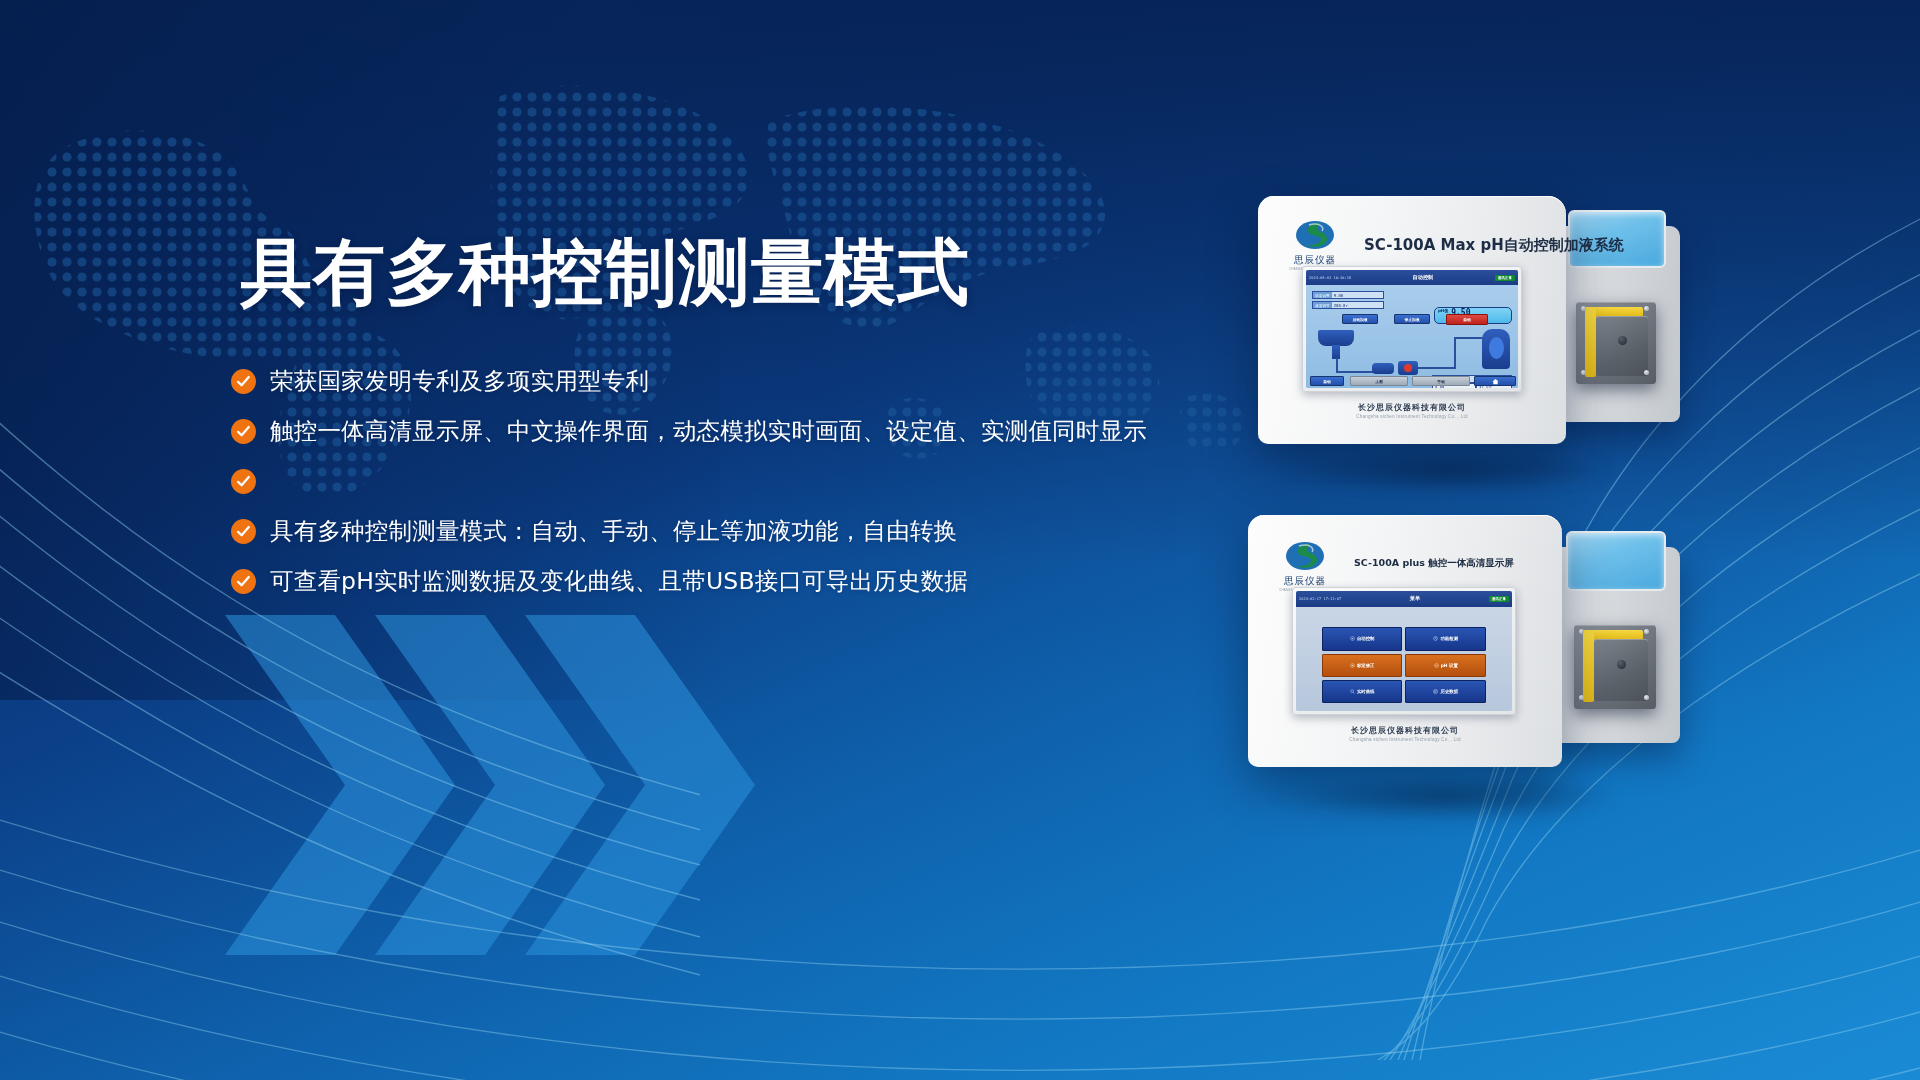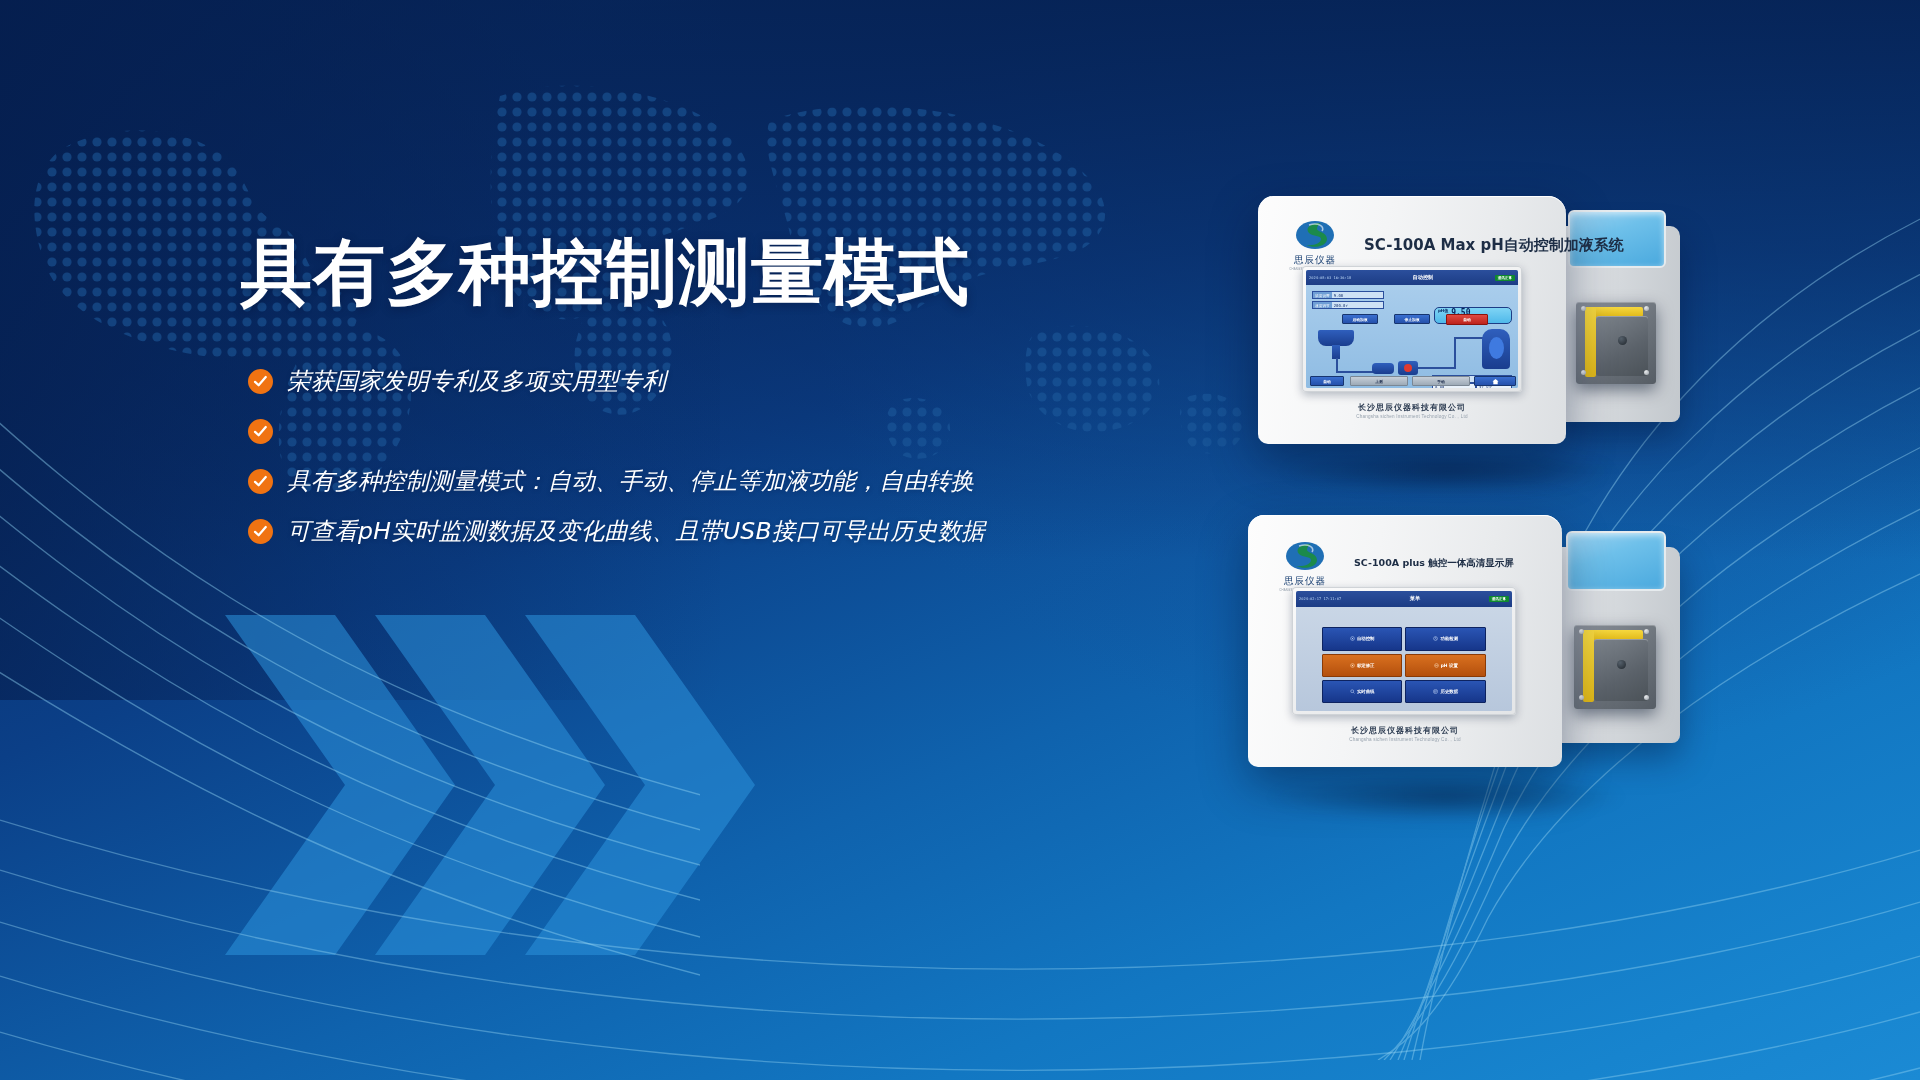--- a/index.html
+++ b/index.html
@@ -60,21 +60,21 @@
 
   .title {
     position:absolute; left:240px; top:236px;
     font-family:"DejaVu Sans","Liberation Sans",sans-serif;
     font-size:72px; font-weight:bold; color:#ffffff;
     letter-spacing:1px; line-height:1;
     white-space:nowrap;
     text-shadow:0 2px 10px rgba(0,16,50,.45);
   }
 
-  .bullets { position:absolute; left:248px; top:365px;font-style:italic; }
+  .bullets { position:absolute; left:231px; top:365px; }
   .bullet {
     display:flex; align-items:center;
     margin-bottom:18px;
     height:32px;
   }
   .check {
     flex:0 0 auto;
     width:25px; height:25px; border-radius:50%;
     background:#f07312;
     margin-right:14px;
@@ -351,20 +351,28 @@
 
       <div class="bullet">
         <span class="check">
           <svg viewBox="0 0 16 16">
               <path d="M2.2,8.4 L6,12 L13.6,3.2" stroke="#ffffff" stroke-width="2.4" fill="none" stroke-linecap="round" stroke-linejoin="round"></path>
             </svg>
         </span>
         <span class="btext">荣获国家发明专利及多项实用型专利</span>
       </div>
 
+      <div class="bullet">
+        <span class="check">
+          <svg viewBox="0 0 16 16">
+              <path d="M2.2,8.4 L6,12 L13.6,3.2" stroke="#ffffff" stroke-width="2.4" fill="none" stroke-linecap="round" stroke-linejoin="round"></path>
+            </svg>
+        </span>
+        <span class="btext">触控一体高清显示屏、中文操作界面，动态模拟实时画面、设定值、实测值同时显示</span>
+      </div>
 
       <div class="bullet">
         <span class="check">
           <svg viewBox="0 0 16 16">
               <path d="M2.2,8.4 L6,12 L13.6,3.2" stroke="#ffffff" stroke-width="2.4" fill="none" stroke-linecap="round" stroke-linejoin="round"></path>
             </svg>
         </span>
       </div>
 
       <div class="bullet">

